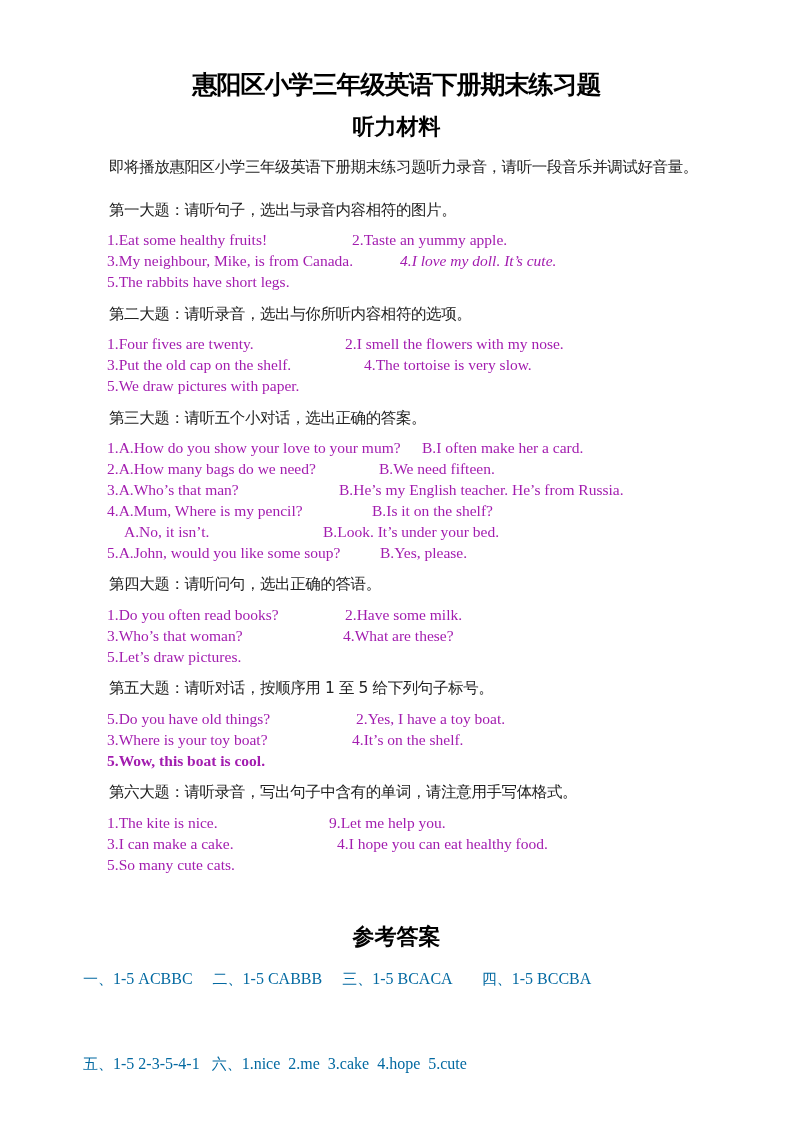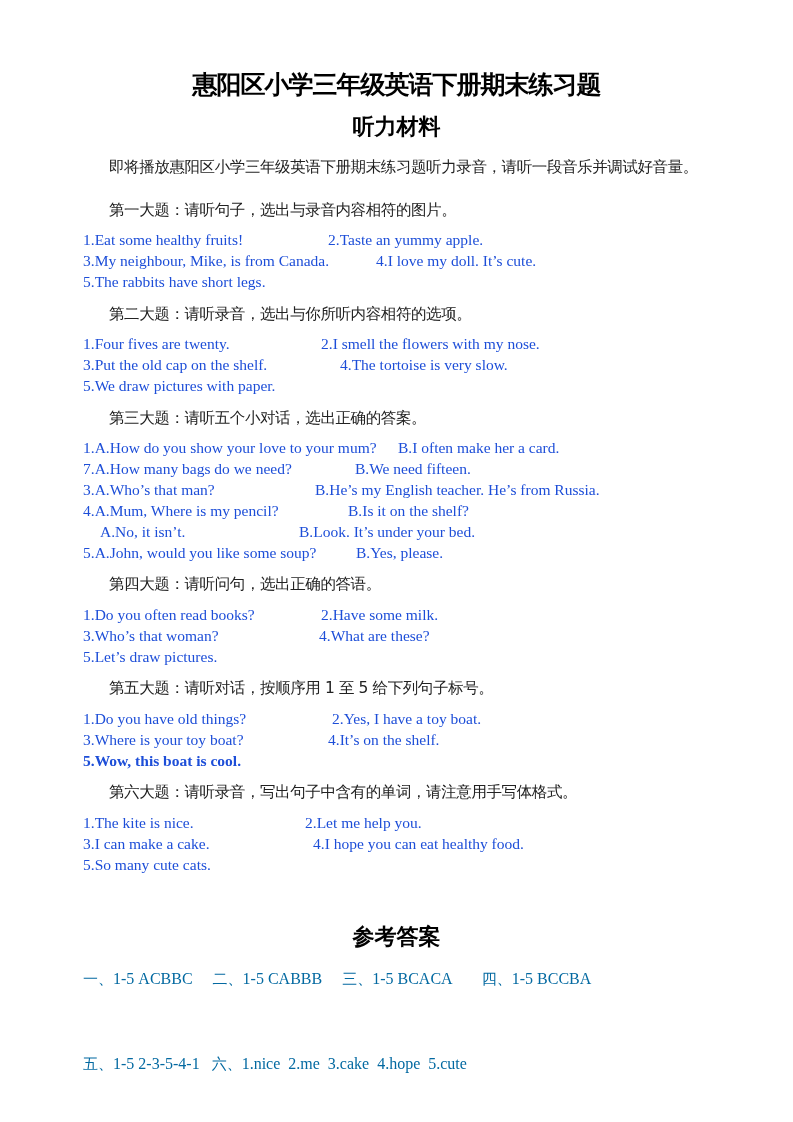--- a/index.html
+++ b/index.html
@@ -3,57 +3,57 @@
 <meta charset="utf-8">
 <style>
   html, body { margin: 0; padding: 0; background: #ffffff; }
   body { width: 793px; height: 1122px; position: relative; overflow: hidden; color: #111; }
   .page { position: absolute; left: 0; top: 0; width: 793px; height: 1122px; }
   .title { position: absolute; left: 0; width: 793px; text-align: center; font-family: "DejaVu Sans", sans-serif; font-weight: bold; color: #000; }
   .t1 { top: 68px; font-size: 25px; letter-spacing: -1px; }
   .t2 { top: 112px; font-size: 22px; }
   .t3 { top: 922px; font-size: 22px; }
   .cn { position: absolute; left: 83px; font-family: "DejaVu Sans", sans-serif; font-size: 15.5px; color: #222; white-space: nowrap; letter-spacing: -0.4px; margin-left: 26px; }
-  .en { position: absolute; font-family: "Liberation Serif", serif; font-size: 15.5px; color: #1d4ed8; white-space: nowrap; }
+  .en { position: absolute; font-family: "Liberation Serif", serif; font-size: 15.5px; color: #a21caf; white-space: nowrap; margin-left: 24px; }
   .ans { position: absolute; left: 83px; font-family: "Liberation Serif", serif; font-size: 16px; color: #0369a1; white-space: nowrap; }
   .ans .k { font-family: "DejaVu Sans", sans-serif; font-size: 15px; }
   .footer { position: absolute; top: 1070px; left: 0; width: 793px; text-align: center; font-family: "DejaVu Sans", sans-serif; font-size: 15px; color: #888; }
 </style>
 </head>
 <body>
 
 <div class="page">
 
   <div class="title t1">惠阳区小学三年级英语下册期末练习题</div>
   <div class="title t2">听力材料</div>
   <div class="cn" style="top:157px;">即将播放惠阳区小学三年级英语下册期末练习题听力录音，请听一段音乐并调试好音量。</div>
 
   <div>
     <div class="cn" style="top:200px;">第一大题：请听句子，选出与录音内容相符的图片。</div>
     <div class="en" style="left:83px; top:231px;">1.Eat some healthy fruits!</div>
     <div class="en" style="left:328px; top:231px;">2.Taste an yummy apple.</div>
     <div class="en" style="left:83px; top:252px;">3.My neighbour, Mike, is from Canada.</div>
-    <div class="en" style="left:376px; top:252px;">4.I love my doll. It’s cute.</div>
+    <div class="en" style="left:376px; top:252px;font-style:italic;">4.I love my doll. It’s cute.</div>
     <div class="en" style="left:83px; top:273px;">5.The rabbits have short legs.</div>
   </div>
 
   <div>
     <div class="cn" style="top:304px;">第二大题：请听录音，选出与你所听内容相符的选项。</div>
     <div class="en" style="left:83px; top:335px;">1.Four fives are twenty.</div>
     <div class="en" style="left:321px; top:335px;">2.I smell the flowers with my nose.</div>
     <div class="en" style="left:83px; top:356px;">3.Put the old cap on the shelf.</div>
     <div class="en" style="left:340px; top:356px;">4.The tortoise is very slow.</div>
     <div class="en" style="left:83px; top:377px;">5.We draw pictures with paper.</div>
   </div>
 
   <div>
     <div class="cn" style="top:408px;">第三大题：请听五个小对话，选出正确的答案。</div>
     <div class="en" style="left:83px; top:439px;">1.A.How do you show your love to your mum?</div>
     <div class="en" style="left:398px; top:439px;">B.I often make her a card.</div>
-    <div class="en" style="left:83px; top:460px;">7.A.How many bags do we need?</div>
+    <div class="en" style="left:83px; top:460px;">2.A.How many bags do we need?</div>
     <div class="en" style="left:355px; top:460px;">B.We need fifteen.</div>
     <div class="en" style="left:83px; top:481px;">3.A.Who’s that man?</div>
     <div class="en" style="left:315px; top:481px;">B.He’s my English teacher. He’s from Russia.</div>
     <div class="en" style="left:83px; top:502px;">4.A.Mum, Where is my pencil?</div>
     <div class="en" style="left:348px; top:502px;">B.Is it on the shelf?</div>
     <div class="en" style="left:100px; top:523px;text-align:right;">A.No, it isn’t.</div>
     <div class="en" style="left:299px; top:523px;">B.Look. It’s under your bed.</div>
     <div class="en" style="left:83px; top:544px;">5.A.John, would you like some soup?</div>
     <div class="en" style="left:356px; top:544px;">B.Yes, please.</div>
   </div>
@@ -62,31 +62,31 @@
     <div class="cn" style="top:574px;">第四大题：请听问句，选出正确的答语。</div>
     <div class="en" style="left:83px; top:606px;">1.Do you often read books?</div>
     <div class="en" style="left:321px; top:606px;">2.Have some milk.</div>
     <div class="en" style="left:83px; top:627px;">3.Who’s that woman?</div>
     <div class="en" style="left:319px; top:627px;">4.What are these?</div>
     <div class="en" style="left:83px; top:648px;">5.Let’s draw pictures.</div>
   </div>
 
   <div>
     <div class="cn" style="top:678px;">第五大题：请听对话，按顺序用 1 至 5 给下列句子标号。</div>
-    <div class="en" style="left:83px; top:710px;">1.Do you have old things?</div>
+    <div class="en" style="left:83px; top:710px;">5.Do you have old things?</div>
     <div class="en" style="left:332px; top:710px;">2.Yes, I have a toy boat.</div>
     <div class="en" style="left:83px; top:731px;">3.Where is your toy boat?</div>
     <div class="en" style="left:328px; top:731px;">4.It’s on the shelf.</div>
     <div class="en" style="left:83px; top:752px;font-weight:bold;">5.Wow, this boat is cool.</div>
   </div>
 
   <div>
     <div class="cn" style="top:782px;">第六大题：请听录音，写出句子中含有的单词，请注意用手写体格式。</div>
     <div class="en" style="left:83px; top:814px;">1.The kite is nice.</div>
-    <div class="en" style="left:305px; top:814px;">2.Let me help you.</div>
+    <div class="en" style="left:305px; top:814px;">9.Let me help you.</div>
     <div class="en" style="left:83px; top:835px;">3.I can make a cake.</div>
     <div class="en" style="left:313px; top:835px;">4.I hope you can eat healthy food.</div>
     <div class="en" style="left:83px; top:856px;">5.So many cute cats.</div>
   </div>
 
   <div>
     <div class="title t3">参考答案</div>
     <div class="ans" style="top:970px;">
       <span class="k">一、</span><span>1-5 ACBBC</span>
       <span style="display:inline-block;width:12px;"></span>

